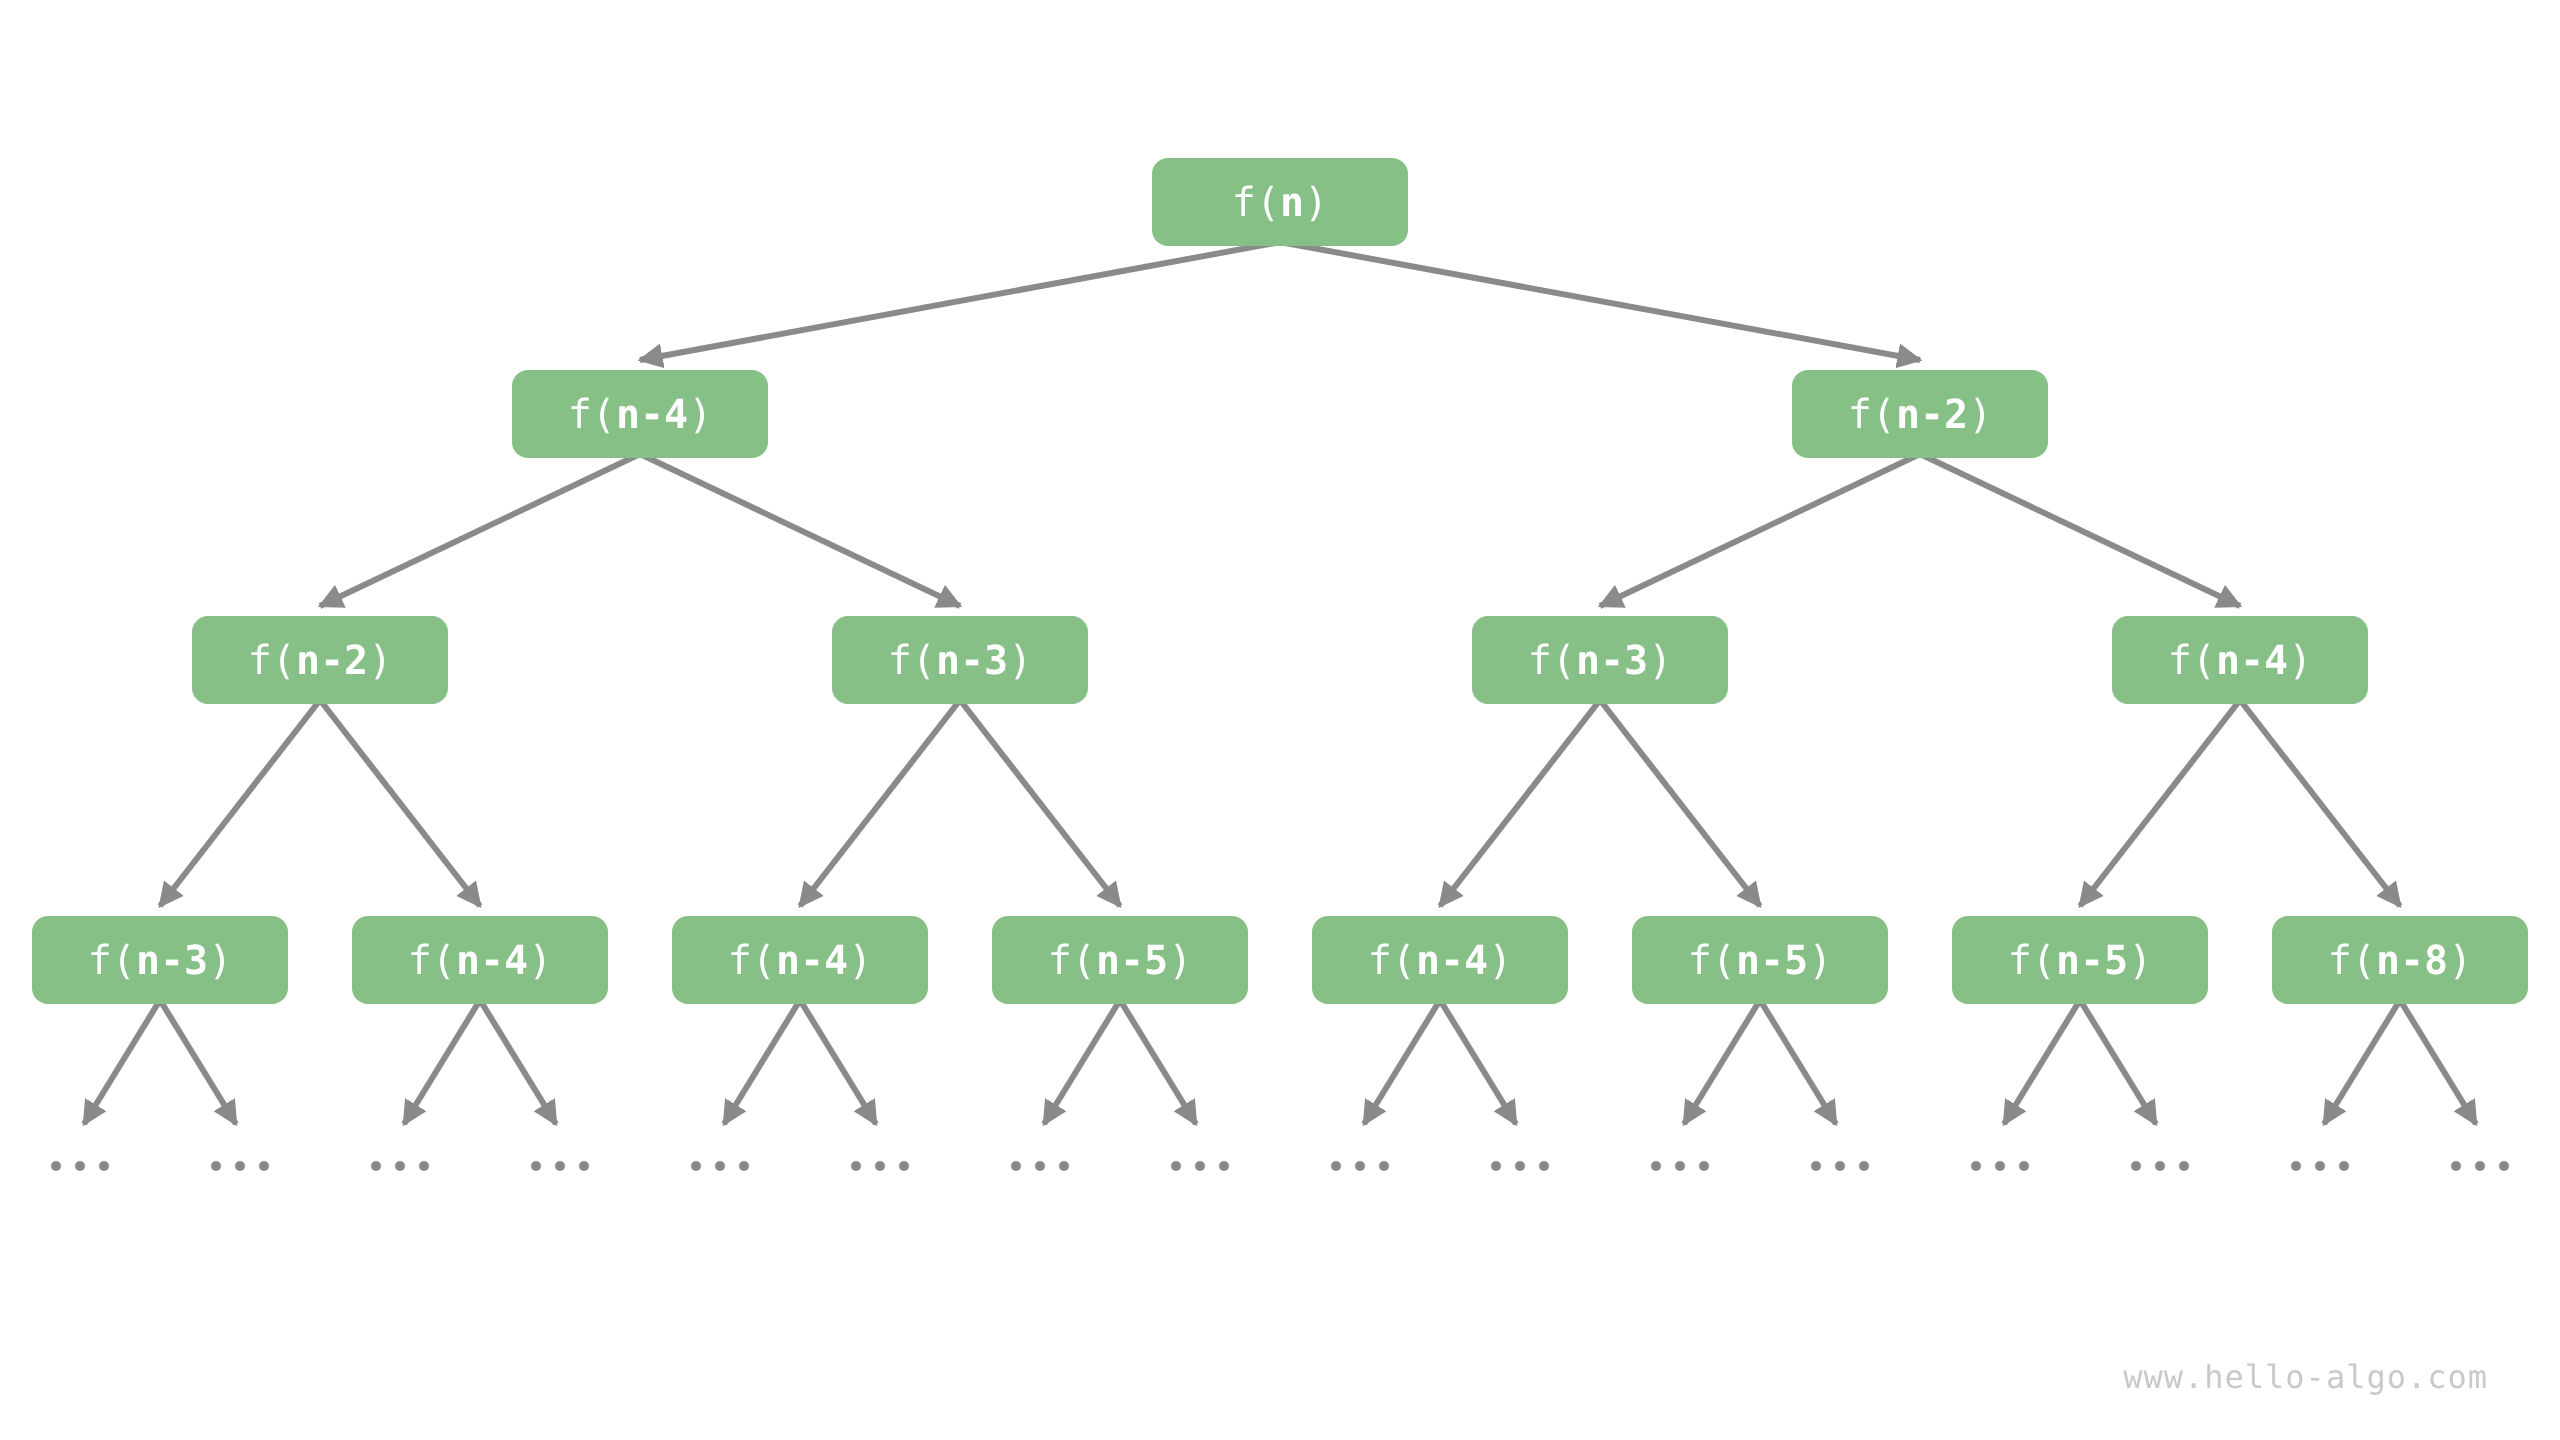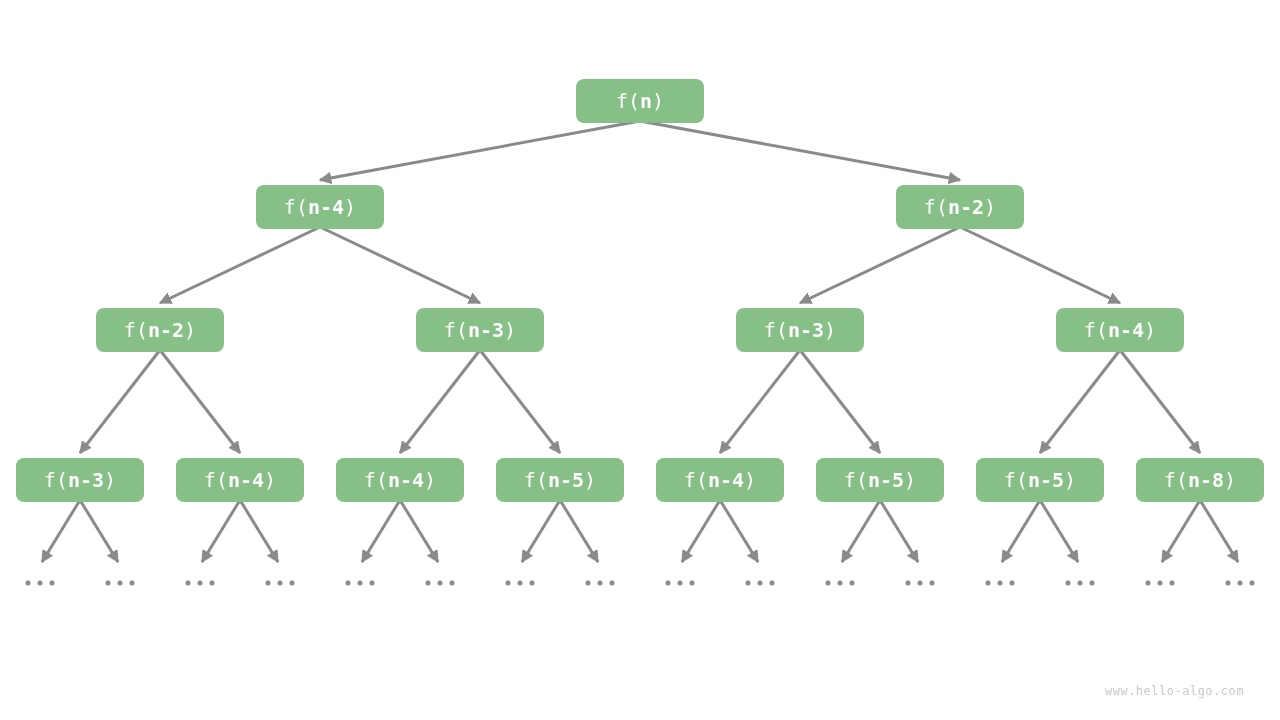--- a/index.html
+++ b/index.html
@@ -46,21 +46,21 @@
   .ellipsis .dot {
     width: 5px;
     height: 5px;
     border-radius: 50%;
   }
 
   .watermark {
     position: absolute;
     right: 36px;
     bottom: 22px;
-    font-size: 12px;
+    font-size: 16px;
     letter-spacing: 0.5px;
     font-family: "DejaVu Sans Mono", monospace;
   }
 </style>
 </head>
 <body>
 
 <div class="canvas">
   <svg class="edges" width="1280" height="720" viewBox="0 0 1280 720" xmlns="http://www.w3.org/2000/svg">
     <defs>

